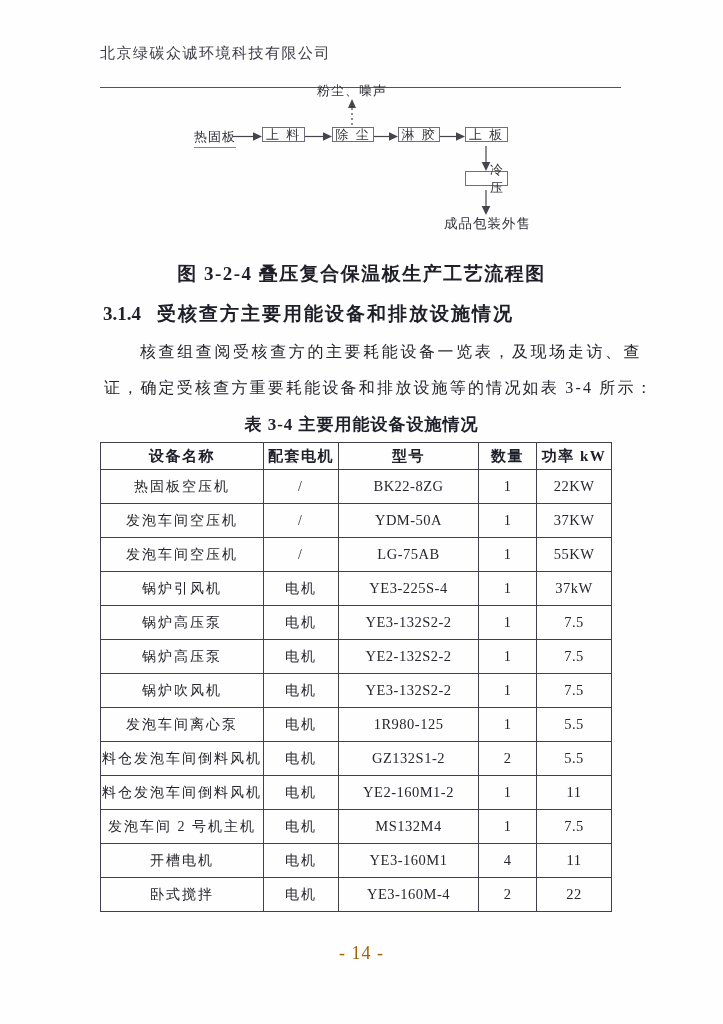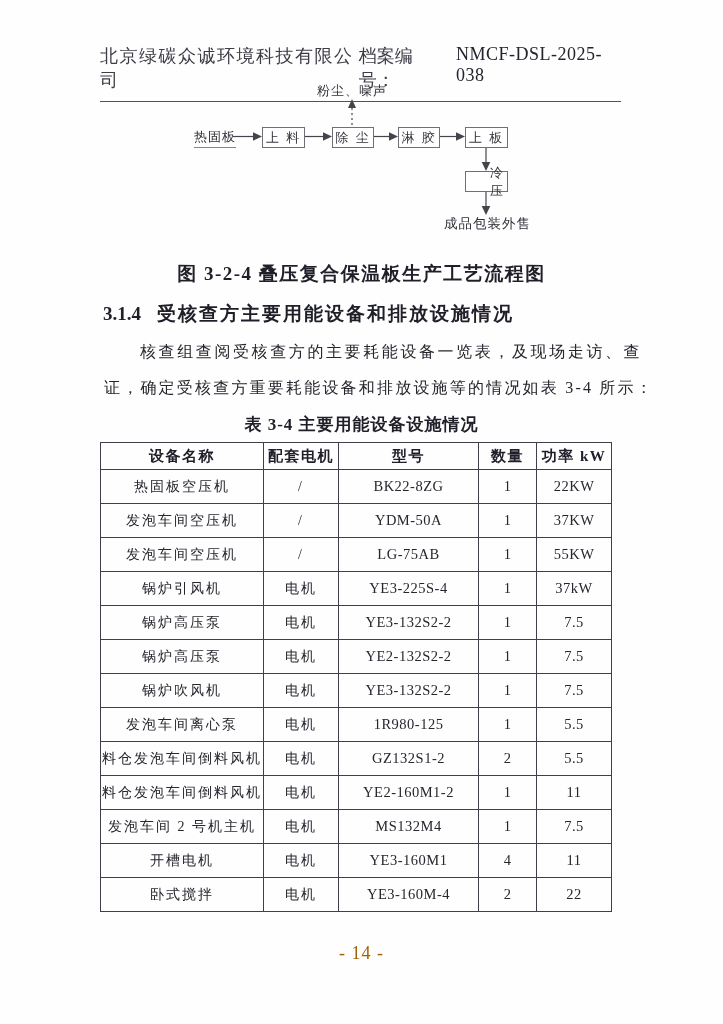--- a/index.html
+++ b/index.html
@@ -9,34 +9,34 @@
     background:#fefefe;
     font-family:"Liberation Serif","DejaVu Serif",serif;
     color:#26262e;
     overflow:hidden;
   }
 
   
   .doc-header {
     position:absolute; top:44px; left:100px; right:102px;
     display:flex; justify-content:space-between; align-items:flex-end;
-    padding-bottom:9px;
+    padding-bottom:24px;
     border-bottom:1px solid #52525c;
-    font-size:18px; color:#3c3c46;
+    font-size:15px; color:#3c3c46;
   }
   .company { letter-spacing:1.5px; }
   .archive { display:flex; gap:12px; color:#3c3c46; }
   .archive-no { color:#23232e; letter-spacing:0.5px; }
 
   
   .flowchart { position:absolute; left:180px; top:81px; width:362px; height:162px;
     font-size:13px; color:#2e2e36; }
   .flow-svg { position:absolute; left:0; top:0; }
   .flow-box {
-    position:absolute; height:21px; box-sizing:border-box;
+    position:absolute; height:15px; box-sizing:border-box;
     border:1px solid #6f6f78; background:#fff;
     display:flex; align-items:center; justify-content:center;
     letter-spacing:2px; font-size:13px; color:#33333b;
   }
   .flow-label-input { position:absolute; left:14px; top:47px; letter-spacing:1px;
     border-bottom:1px solid #d946ef; padding-bottom:1px; }
   .flow-label-emission { position:absolute; left:120px; top:1px; width:104px;
     text-align:center; letter-spacing:1px; }
   .flow-label-output { position:absolute; left:250px; top:134px; width:115px;
     text-align:center; letter-spacing:1px; font-size:13.5px; }
@@ -90,24 +90,20 @@
     text-align:center; font-size:18px; letter-spacing:1px; color:#a16207;
   }
 </style>
 </head>
 <body>
 
 <div class="page">
 
   <div class="doc-header">
     <span class="company">北京绿碳众诚环境科技有限公司</span>
-    <span class="archive">
-      <span>档案编号：</span>
-      <span class="archive-no">NMCF-DSL-2025-038</span>
-    </span>
   </div>
 
   <div class="flowchart">
     <svg class="flow-svg" width="362" height="162" viewBox="0 0 362 162">
 
       <line x1="172" y1="44" x2="172" y2="27" stroke="#44444c" stroke-width="1.2" stroke-dasharray="2,3"></line>
       <polygon points="172,18 168,27 176,27" fill="#44444c"></polygon>
 
       <line x1="53" y1="55.5" x2="73" y2="55.5" stroke="#44444c" stroke-width="1.2"></line>
       <polygon points="82,55.5 73,51.2 73,59.8" fill="#44444c"></polygon>

